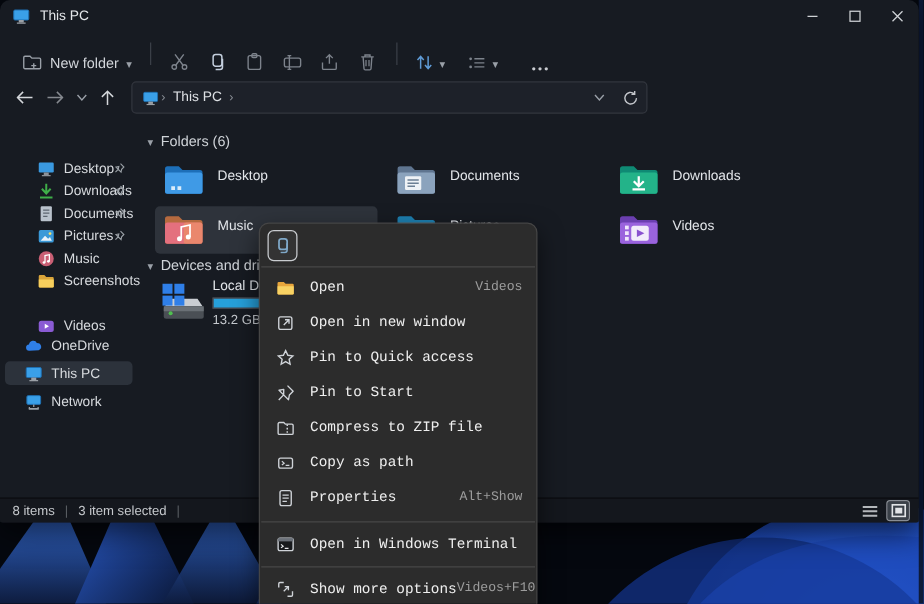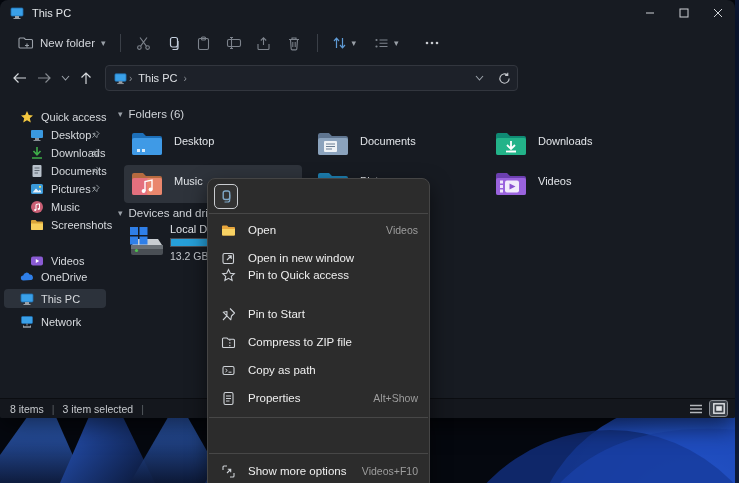--- a/index.html
+++ b/index.html
@@ -18,21 +18,21 @@
   
   #titlebar { position:absolute; left:0; top:0; right:0; height:26px; display:flex; align-items:center; }
   #titlebar .title { color:#e4e7ea; font-size:11px; margin-left:8px; }
   .winctl { position:absolute; top:0; height:26px; width:34px; display:flex; align-items:center; justify-content:center; color:#cfd2d6; font-size:12px; }
   #btn-min  { right:68px; }
   #btn-max  { right:34px; }
   #btn-close{ right:0; }
 
   
   #toolbar { position:absolute; left:0; top:26px; right:0; height:34px; display:flex; align-items:center; }
-  .tbtn { display:flex; align-items:center; justify-content:center; height:28px; border-radius:4px; }
+  .tbtn { display:flex; align-items:flex-end; justify-content:center; height:28px; border-radius:4px; }
   .tsep { width:1px; height:18px; background:#3a3f47; margin:0 8px; }
   #newfolder { margin-left:12px; padding:0 6px; gap:6px; color:#d2d5da; font-size:11.5px; }
   .ticon { width:30px; }
   .chev { font-size:9px; color:#9aa0a8; }
 
   
   #addressrow { position:absolute; left:0; top:60px; right:0; height:36px; display:flex; align-items:center; }
   .navbtn { width:24px; height:24px; display:flex; align-items:center; justify-content:center; }
   #addressbox { position:absolute; left:105px; top:5px; width:413px; height:26px; background:#1d2129;
      border:1px solid #32363e; border-radius:4px; display:flex; align-items:center; padding:0 8px; }
@@ -86,21 +86,21 @@
 
   
   #ctxmenu { position:absolute; left:207px; top:178px; width:223px; height:312px;
      background:#2c2c2c; border:1px solid #454545; border-radius:8px;
      box-shadow:0 8px 20px rgba(0,0,0,.55); z-index:50; }
   #ctx-strip { position:absolute; left:0; top:0; right:0; height:34px; }
   #ctx-copybtn { position:absolute; left:6px; top:5px; width:24px; height:25px; border:1.5px solid #c9ccd0;
      border-radius:5px; display:flex; align-items:center; justify-content:center; background:#333; }
   .msep { position:absolute; left:1px; right:1px; height:1px; background:#474747; }
   .mi { position:absolute; left:4px; width:215px; height:28px; display:flex; align-items:center;
-     padding:0 9px; border-radius:4px; }
+     padding:0 9px; border-radius:4px;font-family:Liberation Mono, monospace; }
   .mico { width:15px; height:15px; flex:none; margin-right:12px; }
   .mlabel { color:#efefef; font-size:11.5px; white-space:nowrap; }
   .mshort { margin-left:auto; color:#9d9d9d; font-size:10.5px; }
 
   svg { display:block; }
 </style>
 </head>
 <body>
 
 <div id="screen">
@@ -268,26 +268,20 @@
           <svg width="13" height="13" viewBox="0 0 14 14">
             <path d="M12,7 a5,5 0 1 1 -1.8,-3.8 M10.5,0.8 v2.8 h-2.8" fill="none" stroke="#c4c7cc" stroke-width="1.2"></path>
           </svg>
         </div>
       </div>
 
     </div>
 
     <div id="sidebar">
 
-      <div class="srow" style="top:7px">
-        <svg class="sico" viewBox="0 0 14 14">
-          <path d="M7,1 L8.8,5 L13,5.4 L9.8,8.2 L10.8,12.5 L7,10.2 L3.2,12.5 L4.2,8.2 L1,5.4 L5.2,5 Z" fill="#f3c73f"></path>
-        </svg>
-        <span class="slabel">Quick access</span>
-      </div>
 
       <div class="srow lvl1" style="top:25px">
         <svg class="sico" viewBox="0 0 14 14">
           <rect x="1" y="2" width="12" height="8" rx="1" fill="#3a99e0"></rect>
             <rect x="5" y="10" width="4" height="2" fill="#8b9198"></rect>
             <rect x="3.5" y="12" width="7" height="1" fill="#8b9198"></rect>
         </svg>
         <span class="slabel">Desktop</span>
         <svg class="pin" viewBox="0 0 10 10">
             <path d="M6,1 L9,4 L7,6 L6.5,8.5 L4,6 L1.5,8.5 M4,6 L2,4 L4.5,3.5 Z" fill="none" stroke="#9aa0a6" stroke-width="1"></path>
@@ -532,21 +526,21 @@
 
     <div class="mi" style="top:65px">
       <svg class="mico" viewBox="0 0 15 15">
         <rect x="2" y="2.5" width="10.5" height="10" rx="1.5" fill="none" stroke="#cfd3d8" stroke-width="1.1"></rect>
         <path d="M6,9 L10,5 M7,4.8 h3.2 v3.2" fill="none" stroke="#cfd3d8" stroke-width="1.1"></path>
       </svg>
       <span class="mlabel">Open in new window</span>
       <span class="mshort"></span>
     </div>
 
-    <div class="mi" style="top:82px">
+    <div class="mi" style="top:93px">
       <svg class="mico" viewBox="0 0 15 15">
         <path d="M7.5,1.5 L9.3,5.2 L13.3,5.7 L10.3,8.4 L11.1,12.4 L7.5,10.3 L3.9,12.4 L4.7,8.4 L1.7,5.7 L5.7,5.2 Z" fill="none" stroke="#cfd3d8" stroke-width="1.1"></path>
       </svg>
       <span class="mlabel">Pin to Quick access</span>
       <span class="mshort"></span>
     </div>
 
     <div class="mi" style="top:121px">
       <svg class="mico" viewBox="0 0 15 15">
         <path d="M9,1.5 L13.5,6 L10.5,9 L9.8,12.8 L5.9,8.9 L2,13 M5.9,8.9 L2.2,5.2 L6,4.5 Z" fill="none" stroke="#cfd3d8" stroke-width="1.1" stroke-linejoin="round"></path>
@@ -577,20 +571,29 @@
       <svg class="mico" viewBox="0 0 15 15">
         <rect x="3" y="1.5" width="9" height="12" rx="1.5" fill="none" stroke="#cfd3d8" stroke-width="1.1"></rect>
         <path d="M5,5 h5 M5,7.5 h5 M5,10 h3.5" stroke="#cfd3d8" stroke-width="1"></path>
       </svg>
       <span class="mlabel">Properties</span>
       <span class="mshort">Alt+Show</span>
     </div>
 
     <div class="msep" style="top:238px"></div>
 
+    <div class="mi" style="top:242px">
+      <svg class="mico" viewBox="0 0 15 15">
+        <rect x="1.5" y="2.5" width="12" height="10" rx="1.5" fill="#17191c" stroke="#cfd3d8" stroke-width="1.1"></rect>
+        <rect x="1.5" y="2.5" width="12" height="2.6" fill="#6a7078"></rect>
+        <path d="M3.8,7.5 l1.7,1.4 -1.7,1.4 M6.8,10.6 h3" stroke="#e6e8ea" stroke-width="1" fill="none"></path>
+      </svg>
+      <span class="mlabel">Open in Windows Terminal</span>
+      <span class="mshort"></span>
+    </div>
 
     <div class="msep" style="top:274px"></div>
 
     <div class="mi" style="top:278px">
       <svg class="mico" viewBox="0 0 15 15">
         <path d="M2,6 V3 a1,1 0 0 1 1,-1 h3 M13,9 v3 a1,1 0 0 1 -1,1 H9" fill="none" stroke="#cfd3d8" stroke-width="1.1"></path>
         <path d="M6,9 L9.5,5.5 M6.8,5.3 h2.9 v2.9" fill="none" stroke="#cfd3d8" stroke-width="1.1"></path>
       </svg>
       <span class="mlabel">Show more options</span>
       <span class="mshort">Videos+F10</span>

